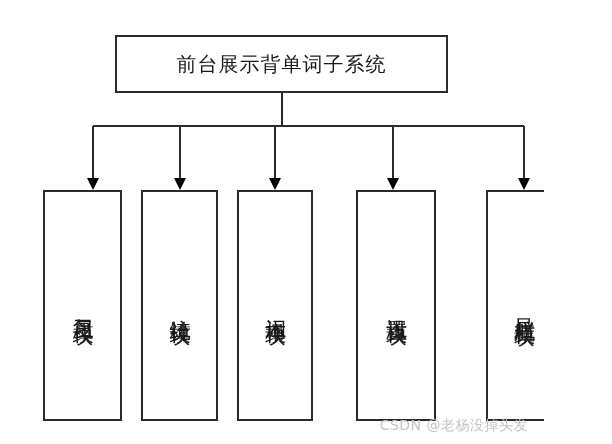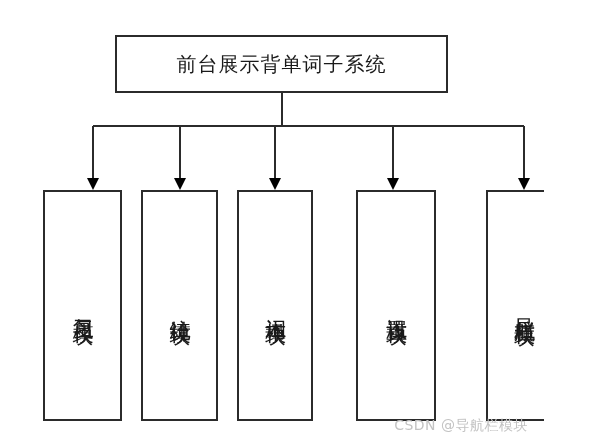--- a/index.html
+++ b/index.html
@@ -115,15 +115,15 @@
   </div>
 
   <div class="node-box leaf-box" style="left:356px; width:80px;">
     <span class="leaf-label">设置模块</span>
   </div>
 
   <div class="node-box leaf-box" style="left:486px; width:76px;">
     <span class="leaf-label">导航栏模块</span>
   </div>
 
-  <div id="watermark">CSDN @导航栏模块</div>
+  <div id="watermark">CSDN @老杨没掉头发</div>
 
 </div>
 
 </body></html>

